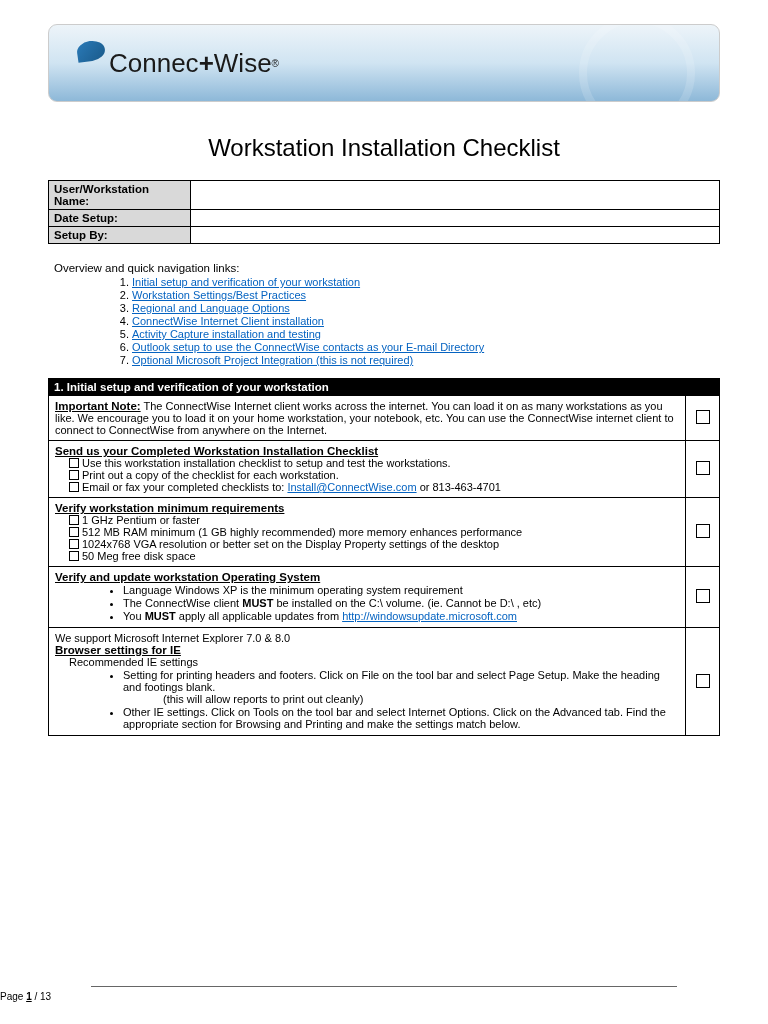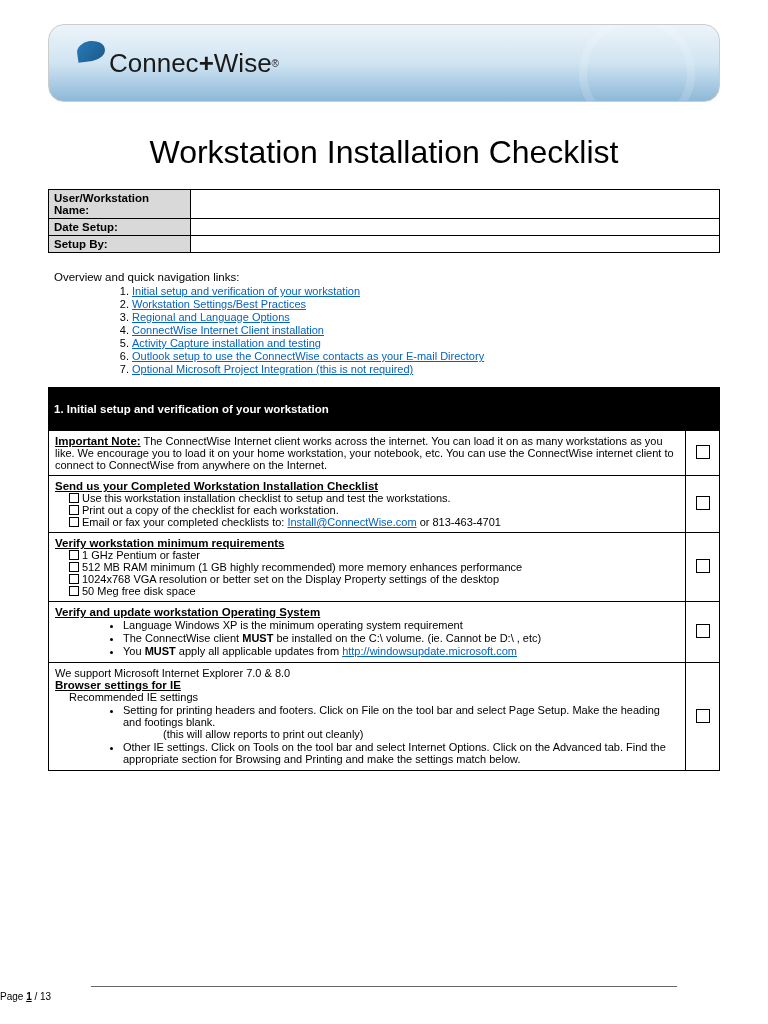--- a/index.html
+++ b/index.html
@@ -1,35 +1,35 @@
 <!DOCTYPE html>
 <html><head>
 <meta charset="utf-8">
 <style>
 * { box-sizing: border-box; margin: 0; }
 body { background: #fff; font-family: Verdana, Geneva, sans-serif; font-size: 11px; color: #000; width: 768px; height: 1024px; position: relative; }
 .page { width: 672px; margin: 0 auto; padding-top: 24px; }
-.header-banner { height: 78px; border: 1px solid #ccc; border-radius: 16px; background: linear-gradient(180deg, #edf4f9 0%, #d0e4f2 50%, #8db8d8 100%); display: flex; align-items: center; padding-left: 28px; position: relative; overflow: hidden; }
+.header-banner { height: 78px; border: 1px solid #ccc; border-radius: 9px; background: linear-gradient(180deg, #edf4f9 0%, #d0e4f2 50%, #8db8d8 100%); display: flex; align-items: center; padding-left: 28px; position: relative; overflow: hidden; }
 .logo { display: flex; align-items: center; font-family: 'Trebuchet MS', Arial, sans-serif; font-size: 26px; font-weight: 400; color: #1a1a1a; }
 .logo-icon { width: 28px; height: 20px; background: linear-gradient(135deg, #2a7ab8, #1a5a8a); border-radius: 50% 50% 50% 0; margin-right: 4px; transform: rotate(-8deg); position: relative; top: -12px; }
 .logo .plus { font-weight: bold; }
 .logo-tm { font-size: 10px; vertical-align: super; }
 .banner-watermark { position: absolute; right: 40px; top: -10px; width: 100px; height: 100px; opacity: 0.15; }
 .banner-watermark::before { content: ""; position: absolute; width: 100px; height: 100px; border: 8px solid #fff; border-radius: 50%; }
-h1.title { text-align: center; font-family: Arial, Helvetica, sans-serif; font-weight: 400; font-size: 32px; margin: 32px 0 18px; }
+h1.title { text-align: center; font-family: Arial, Helvetica, sans-serif; font-weight: 400; font-size: 24px; margin: 32px 0 18px; }
 .meta-table { width: 100%; border-collapse: collapse; }
 .meta-table td { border: 1px solid #000; padding: 2px 5px; font-size: 11.5px; }
 .meta-table td.label { background: #d9d9d9; font-weight: bold; width: 142px; }
 .overview { margin: 18px 0 12px 6px; }
 .overview-title { font-weight: normal; font-size: 11.5px; margin-bottom: 2px; }
 .nav-list { list-style: decimal; margin-left: 38px; }
 .nav-list li { margin: 1px 0; font-size: 11px; }
 .nav-list a { color: #0563c1; text-decoration: underline; }
 .section-table { width: 100%; border-collapse: collapse; margin-top: 4px; }
-.section-table th.section-head { background: #000; color: #fff; text-align: left; padding: 15px 5px; font-size: 11.5px; border: 1px solid #000; }
+.section-table th.section-head { background: #000; color: #fff; text-align: left; padding: 2px 5px; font-size: 11.5px; border: 1px solid #000; }
 .section-table td { border: 1px solid #000; padding: 4px 6px; vertical-align: top; font-size: 11px; }
 .section-table td.check { width: 34px; text-align: center; vertical-align: middle; }
 .checkbox { display: inline-block; width: 14px; height: 14px; border: 1.5px solid #000; }
 .inline-check { display: inline-block; width: 10px; height: 10px; border: 1px solid #000; margin-right: 3px; vertical-align: -1px; }
 .row-title { font-weight: bold; font-size: 11.5px; text-decoration: underline; }
 .sub-indent { margin-left: 14px; }
 .bullets { list-style: disc; margin-left: 28px; }
 .bullets li { margin: 1px 0; }
 a.inline-link { color: #0563c1; text-decoration: underline; }
 .footer { position: absolute; bottom: 22px; left: 0; right: 0; }

